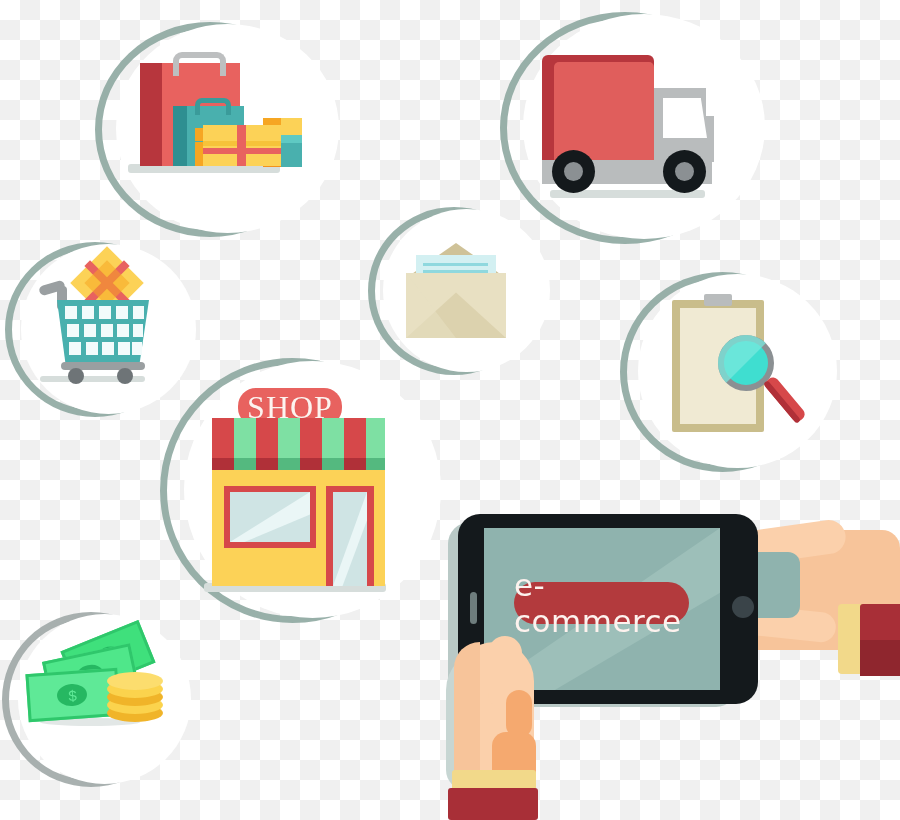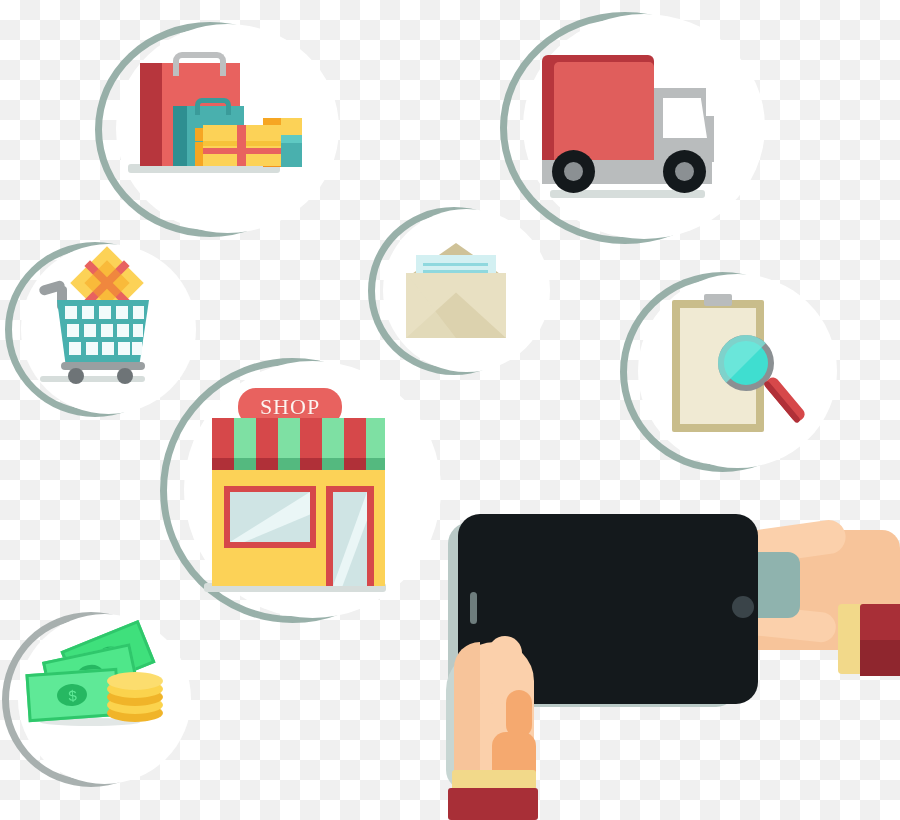--- a/index.html
+++ b/index.html
@@ -38,21 +38,21 @@
   .shelf{position:absolute;background:#d6dddb;border-radius:3px;}
 
   
   .r{position:absolute;}
 
   
   .shop-text{
     position:absolute;left:0;top:0;width:100%;height:100%;
     display:flex;align-items:center;justify-content:center;
     color:#fdf3ef;font-family:"Liberation Serif",serif;
-    font-size:22px;letter-spacing:1px;font-weight:400;
+    font-size:32px;letter-spacing:1px;font-weight:400;
     text-shadow:0 1px 0 rgba(0,0,0,.06);
   }
 
   
   .tab-label{
     position:absolute;
     display:flex;align-items:center;justify-content:center;
     color:#fdf2ee;
     font-family:"DejaVu Sans", sans-serif;
     font-size:31px;font-weight:400;letter-spacing:.5px;
@@ -303,20 +303,27 @@
     <div class="r" style="left:430px;top:104px;width:46px;height:72px;background:#a82f37;
          border-radius:3px;"></div>
     <div class="r" style="left:430px;top:140px;width:46px;height:36px;background:#8f262e;"></div>
 
     <div class="r" style="left:18px;top:22px;width:290px;height:185px;background:#b9c9c6;
          border-radius:22px;"></div>
 
     <div class="r" style="left:28px;top:14px;width:300px;height:190px;background:#14191c;
          border-radius:22px;">
 
+      <div class="r" style="left:26px;top:14px;width:236px;height:162px;background:#8fb3ae;">
+        <div class="r" style="left:0;top:0;width:236px;height:162px;background:#9dbfb9;
+             clip-path:polygon(100% 0,100% 40%,30% 100%,0 100%);"></div>
+
+        <div class="r tab-label" style="left:30px;top:54px;width:175px;height:42px;
+             background:#b33a3d;border-radius:21px;">e-commerce</div>
+      </div>
 
       <div class="r" style="left:12px;top:78px;width:7px;height:32px;background:#6e7d7d;
            border-radius:4px;"></div>
 
       <div class="r" style="left:274px;top:82px;width:22px;height:22px;border-radius:50%;
            background:#3a4449;"></div>
     </div>
 
     <div class="r" style="left:16px;top:150px;width:84px;height:140px;background:#c7d6d3;
          border-radius:40px 40px 20px 20px;"></div>

